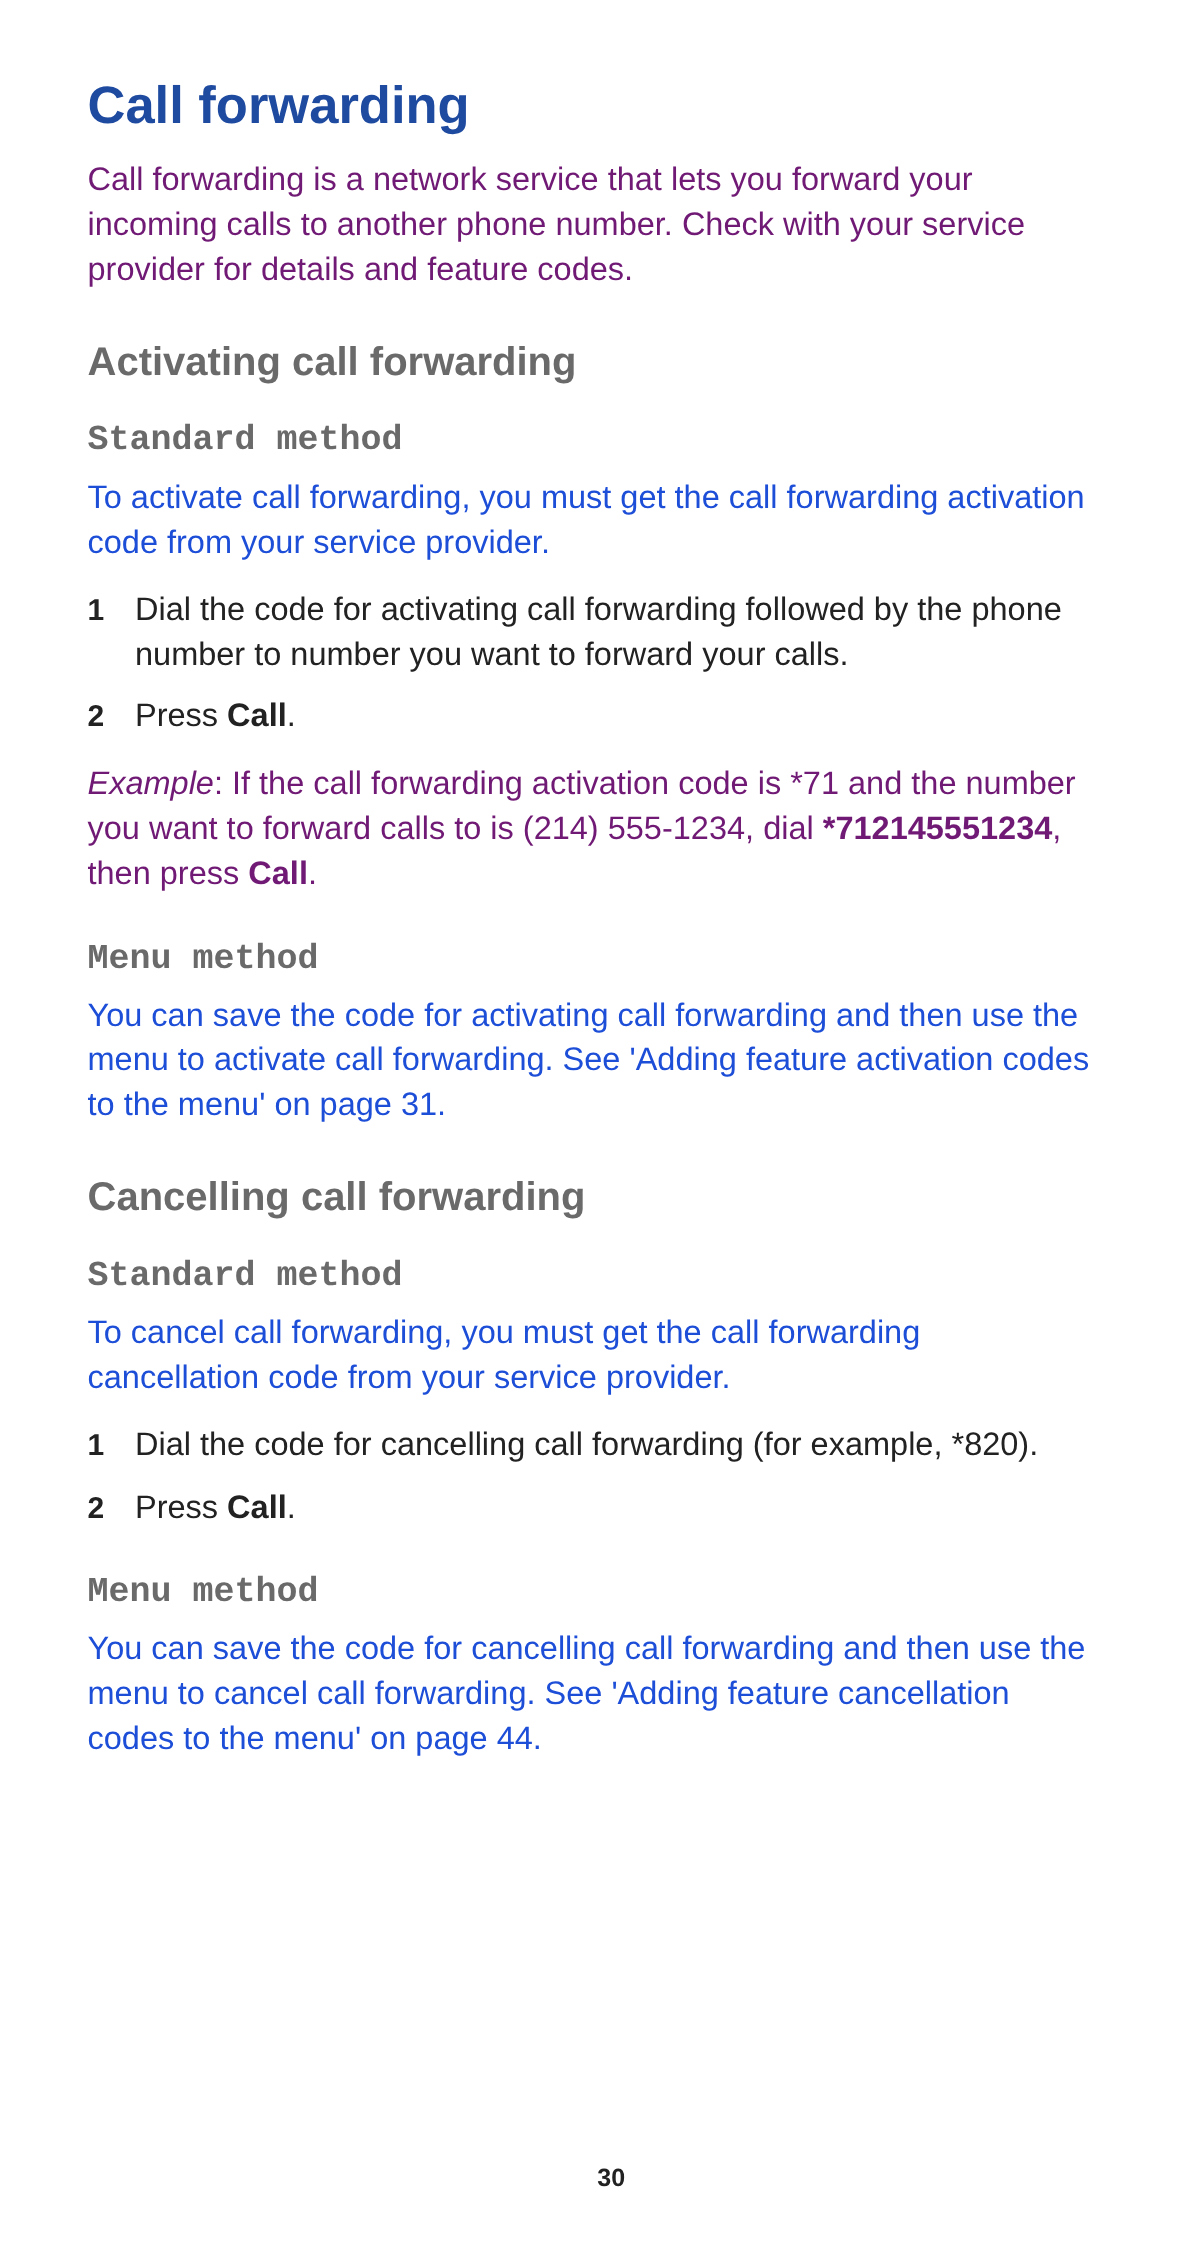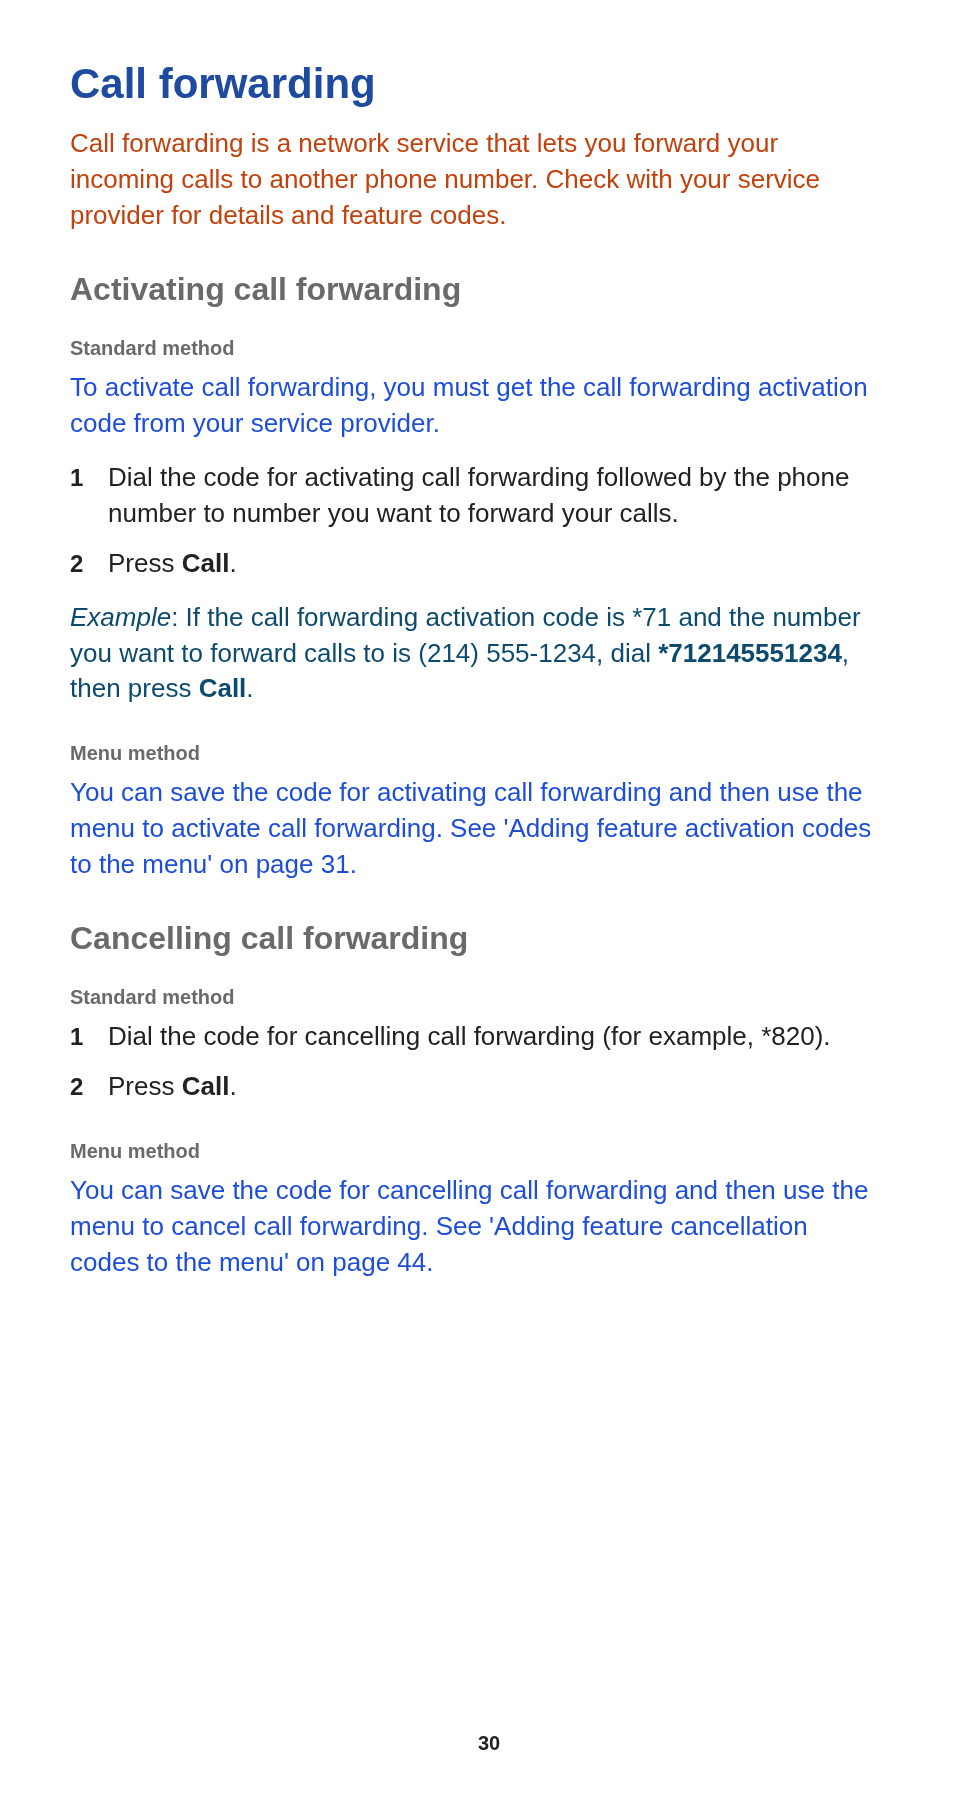--- a/index.html
+++ b/index.html
@@ -20,35 +20,36 @@
     font-size: 42px;
     font-weight: 700;
     color: #1e4aa0;
     margin: 0 0 18px 0;
     line-height: 1.15;
   }
   p.body {
     font-size: 26px;
     line-height: 1.38;
     margin: 0 0 30px 0;
-    color: #c2410c;
+    color: #701a75;
   }
   h2.subhead {
     font-size: 32px;
     font-weight: 700;
     color: #6a6a6a;
     margin: 36px 0 28px 0;
     line-height: 1.2;
   }
   h3.method {
-    font-size: 20px;
+    font-size: 28px;
     font-weight: 700;
     color: #6a6a6a;
     margin: 0 0 10px 0;
     line-height: 1.2;
+    font-family: Liberation Mono, monospace;
   }
   p.method-body {
     font-size: 26px;
     line-height: 1.38;
     margin: 0 0 18px 0;
     color: #1d4ed8;
   }
   ol.steps {
     list-style: none;
     padding: 0;
@@ -71,21 +72,21 @@
     line-height: 1.38;
     color: #222;
   }
   .step-text .bold, .example .bold {
     font-weight: 700;
   }
   p.example {
     font-size: 26px;
     line-height: 1.38;
     margin: 6px 0 34px 0;
-    color: #0c4a6e;
+    color: #701a75;
   }
   p.example .label {
     font-style: italic;
   }
   .page-number {
     position: absolute;
     bottom: 48px;
     left: 16px;
     width: 100%;
     text-align: center;
@@ -124,20 +125,21 @@
   <p class="example">
     <span class="label">Example</span><span>:  If the call forwarding activation code is *71 and the number you want to forward calls to is (214) 555-1234, dial </span><span class="bold">*712145551234</span><span>, then press </span><span class="bold">Call</span><span>.</span>
   </p>
 
   <h3 class="method">Menu method</h3>
   <p class="method-body">You can save the code for activating call forwarding and then use the menu to activate call forwarding. See 'Adding feature activation codes to the menu' on page 31.</p>
 
   <h2 class="subhead">Cancelling call forwarding</h2>
 
   <h3 class="method">Standard method</h3>
+  <p class="method-body">To cancel call forwarding, you must get the call forwarding cancellation code from your service provider.</p>
 
   <ol class="steps">
     <li>
       <span class="num">1</span>
       <span class="step-text">Dial the code for cancelling call forwarding (for example, *820).</span>
     </li>
     <li>
       <span class="num">2</span>
       <span class="step-text">
         <span>Press </span><span class="bold">Call</span><span>.</span>

